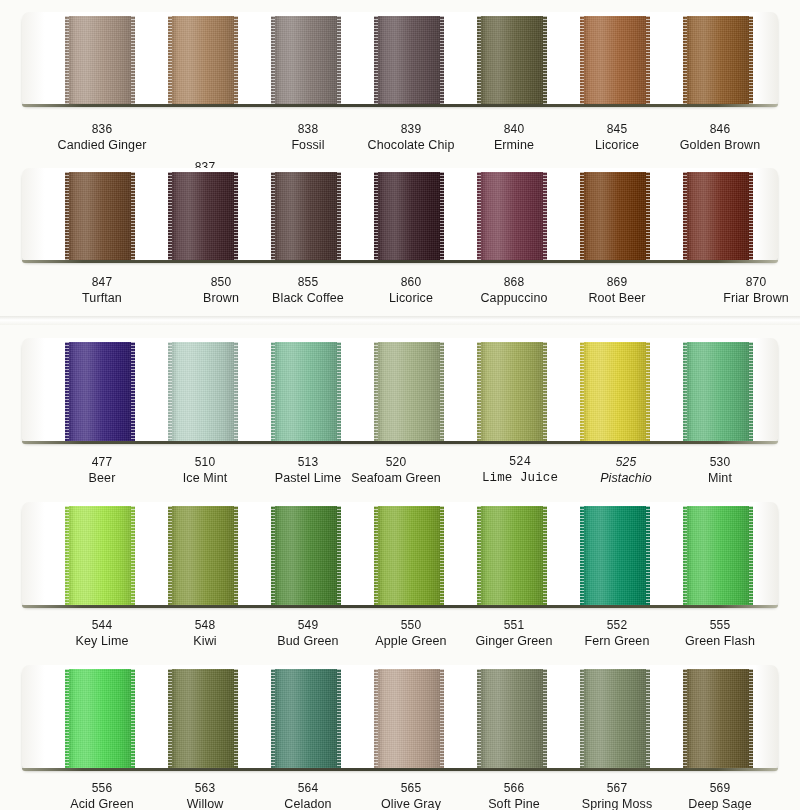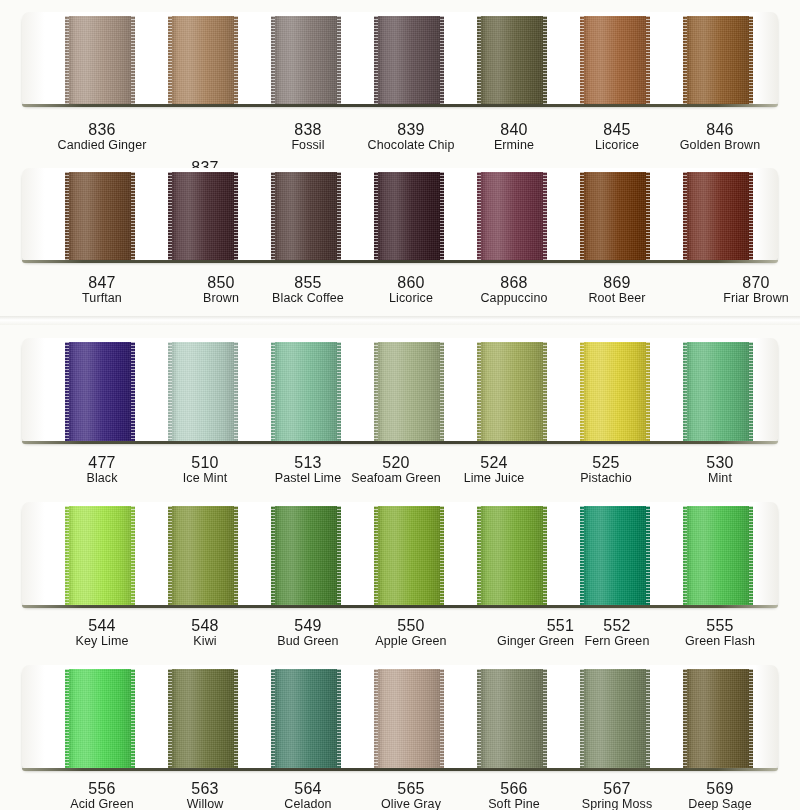--- a/index.html
+++ b/index.html
@@ -95,21 +95,21 @@
   }
   .label {
     position: absolute;
     width: 120px;
     text-align: center;
     color: #1b1b1b;
     font-family: "Liberation Sans", sans-serif;
   }
   .label .code {
     display: block;
-    font-size: 16px;
+    font-size: 12px;
     line-height: 15px;
     letter-spacing: .2px;
   }
   .label .name {
     display: block;
     font-size: 12.5px;
     line-height: 16px;
     letter-spacing: .1px;
     white-space: nowrap;
   }
@@ -293,39 +293,39 @@
       </div>
       <div class="swatch" title="530 Mint" style="left: 683px; top: 17px; height: 100px; background: rgb(92, 184, 120);">
         <div class="face"></div>
         <div class="selvedge left"></div>
         <div class="selvedge right"></div>
       </div>
       <div class="card-edge" style="top: 116px;"></div>
       <div class="labels" style="top: 130px;">
         <div class="label" style="left: 42px;">
           <span class="code">477</span>
-          <span class="name">Black</span>
+          <span class="name">Beer</span>
         </div>
         <div class="label" style="left: 145px;">
           <span class="code">510</span>
           <span class="name">Ice Mint</span>
         </div>
         <div class="label" style="left: 248px;">
           <span class="code">513</span>
           <span class="name">Pastel Lime</span>
         </div>
         <div class="label" style="left: 336px;">
           <span class="code">520</span>
           <span class="name">Seafoam Green</span>
         </div>
-        <div class="label" style="left: 434px;">
+        <div class="label" style="left: 460px; font-family: Liberation Mono, monospace;">
           <span class="code">524</span>
           <span class="name">Lime Juice</span>
         </div>
-        <div class="label" style="left: 546px;">
+        <div class="label" style="left: 566px; font-style: italic;">
           <span class="code">525</span>
           <span class="name">Pistachio</span>
         </div>
         <div class="label" style="left: 660px;">
           <span class="code">530</span>
           <span class="name">Mint</span>
         </div>
       </div>
     </div>
     <div class="row">
@@ -376,21 +376,21 @@
           <span class="name">Kiwi</span>
         </div>
         <div class="label" style="left: 248px;">
           <span class="code">549</span>
           <span class="name">Bud Green</span>
         </div>
         <div class="label" style="left: 351px;">
           <span class="code">550</span>
           <span class="name">Apple Green</span>
         </div>
-        <div class="label" style="left: 454px; text-align: right;">
+        <div class="label" style="left: 454px;">
           <span class="code">551</span>
           <span class="name">Ginger Green</span>
         </div>
         <div class="label" style="left: 557px;">
           <span class="code">552</span>
           <span class="name">Fern Green</span>
         </div>
         <div class="label" style="left: 660px;">
           <span class="code">555</span>
           <span class="name">Green Flash</span>

